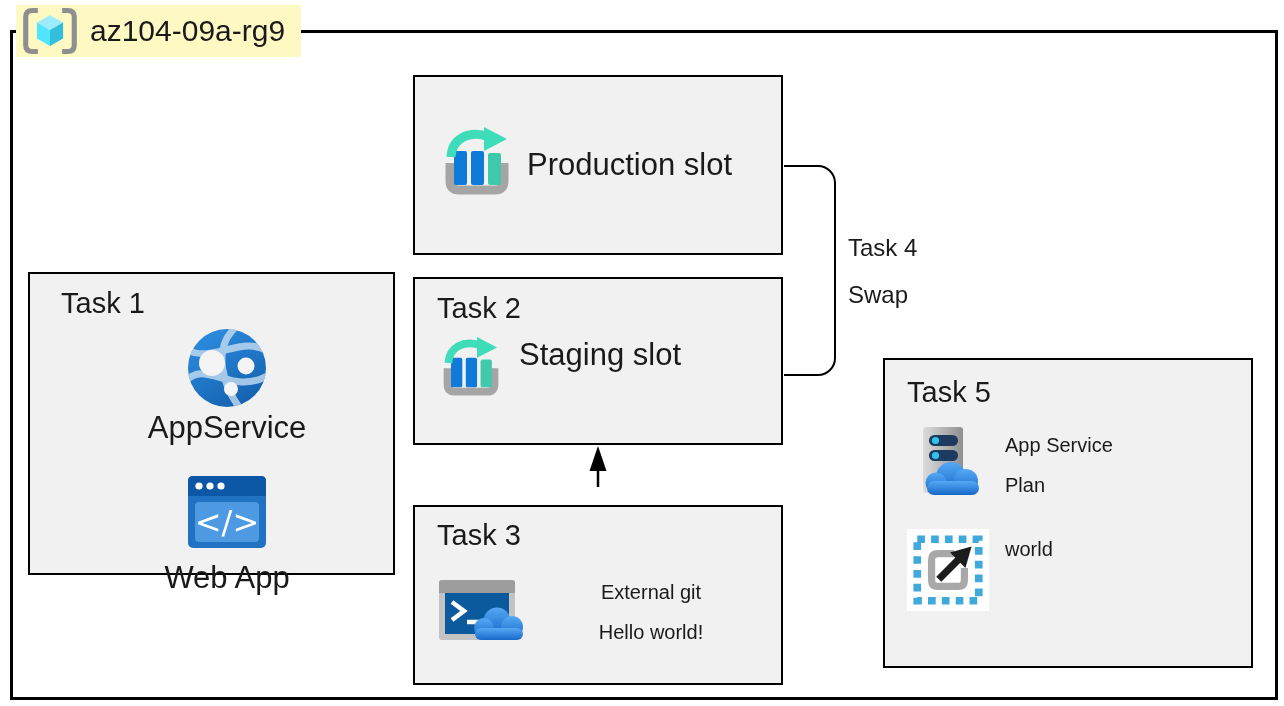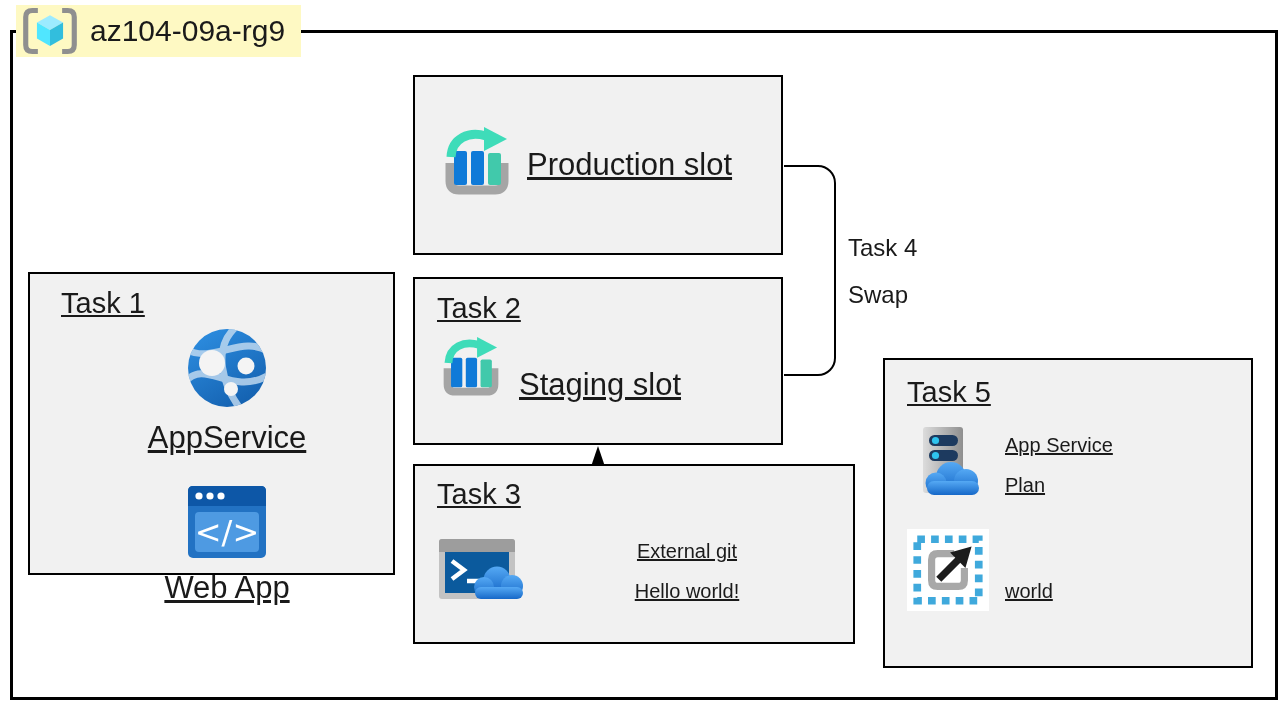--- a/index.html
+++ b/index.html
@@ -15,24 +15,24 @@
     position:absolute;left:10px;top:30px;width:1268px;height:670px;
     border:3px solid #000;z-index:0;
   }
   .rg-label{
     position:absolute;left:16px;top:5px;z-index:3;
     display:flex;align-items:center;gap:12px;
     background:#fef9c3;padding:0 16px 0 6px;height:52px;
   }
   .rg-label .rg-name{font-size:30px;white-space:nowrap}
   .box{
-    position:absolute;background:#f1f1f1;border:2.5px solid #000;z-index:2;text-decoration:underline;
+    position:absolute;background:#f1f1f1;border:2.5px solid #000;z-index:2;
   }
   .box-label{font-size:29px}
-  .row{display:flex;align-items:flex-end}
+  .row{display:flex;align-items:flex-start}
   .item-label{font-size:31px;white-space:nowrap}
   .two-line{font-size:20px;line-height:40px}
   .col-center{display:flex;flex-direction:column;align-items:center}
   .connectors{position:absolute;left:0;top:0;z-index:1;pointer-events:none}
   .task4-note{
     position:absolute;left:848px;top:224px;z-index:2;
     font-size:24px;line-height:47px;
   }
   .hidden-defs{position:absolute;width:0;height:0;overflow:hidden}
 </style>
@@ -101,21 +101,21 @@
       <circle cx="42" cy="42" r="39" fill="url(#globeGrad)"></circle>
       <g clip-path="url(#globeClip)" fill="none" stroke="#c7def2" stroke-width="7" opacity="0.8">
         <path d="M2 24 C28 38 58 8 84 26"></path>
         <path d="M0 56 C20 32 46 70 82 50"></path>
         <path d="M52 0 C26 22 38 60 56 84"></path>
       </g>
       <circle cx="27" cy="37" r="13" fill="#f4f4f4"></circle>
       <circle cx="61" cy="40" r="8.5" fill="#f4f4f4"></circle>
       <circle cx="46" cy="63" r="7" fill="#f4f4f4"></circle>
     </svg>
-    <div class="item-label" style="margin-top:10px">AppService</div>
+    <div class="item-label" style="margin-top:0">AppService</div>
     <svg width="78" height="72" viewBox="0 0 78 72" style="margin-top:30px">
       <rect x="0" y="0" width="78" height="72" rx="5" fill="#2272c3"></rect>
       <path d="M5 0 H73 Q78 0 78 5 V20 H0 V5 Q0 0 5 0 Z" fill="#0d57a7"></path>
       <circle cx="11" cy="10" r="3.6" fill="#fff"></circle>
       <circle cx="22" cy="10" r="3.6" fill="#fff"></circle>
       <circle cx="33" cy="10" r="3.6" fill="#fff"></circle>
       <rect x="7" y="26" width="64" height="40" rx="4" fill="#4e9ae2"></rect>
       <text x="39" y="57" text-anchor="middle" font-size="32" font-family="DejaVu Sans, sans-serif" fill="#fff">&lt;/&gt;</text>
     </svg>
     <div class="item-label" style="margin-top:12px">Web App</div>
@@ -125,21 +125,21 @@
 <div class="box" style="left:413px;top:277px;width:370px;height:168px;padding:13px 0 15px 22px">
   <div class="box-label">Task 2</div>
   <div class="row" style="margin-top:12px;gap:15px;padding-left:1px">
     <svg width="66" height="66">
         <use href="#slots-sym"></use>
       </svg>
     <span class="item-label">Staging slot</span>
   </div>
 </div>
 
-<div class="box" style="left:413px;top:464px;width:442px;height:180px;padding:12px 0 0 22px">
+<div class="box" style="left:413px;top:505px;width:370px;height:180px;padding:12px 0 0 22px">
   <div class="box-label">Task 3</div>
   <div class="row" style="margin-top:20px;gap:6px;padding-right:16px">
     <svg width="94" height="80" viewBox="0 0 94 80">
       <rect x="2" y="8" width="76" height="60" rx="3" fill="#c3c3c3"></rect>
       <path d="M5 8 H75 Q78 8 78 11 V21 H2 V11 Q2 8 5 8 Z" fill="#9d9d9d"></path>
       <rect x="8" y="21" width="64" height="41" fill="#0b5a9d"></rect>
       <path d="M15 30 L27 39 L15 48" fill="none" stroke="#fff" stroke-width="4.5"></path>
       <line x1="30" y1="50" x2="42" y2="50" stroke="#fff" stroke-width="4.5"></line>
       <g fill="url(#cloudGrad)">
         <circle cx="60" cy="49" r="13.5"></circle>

